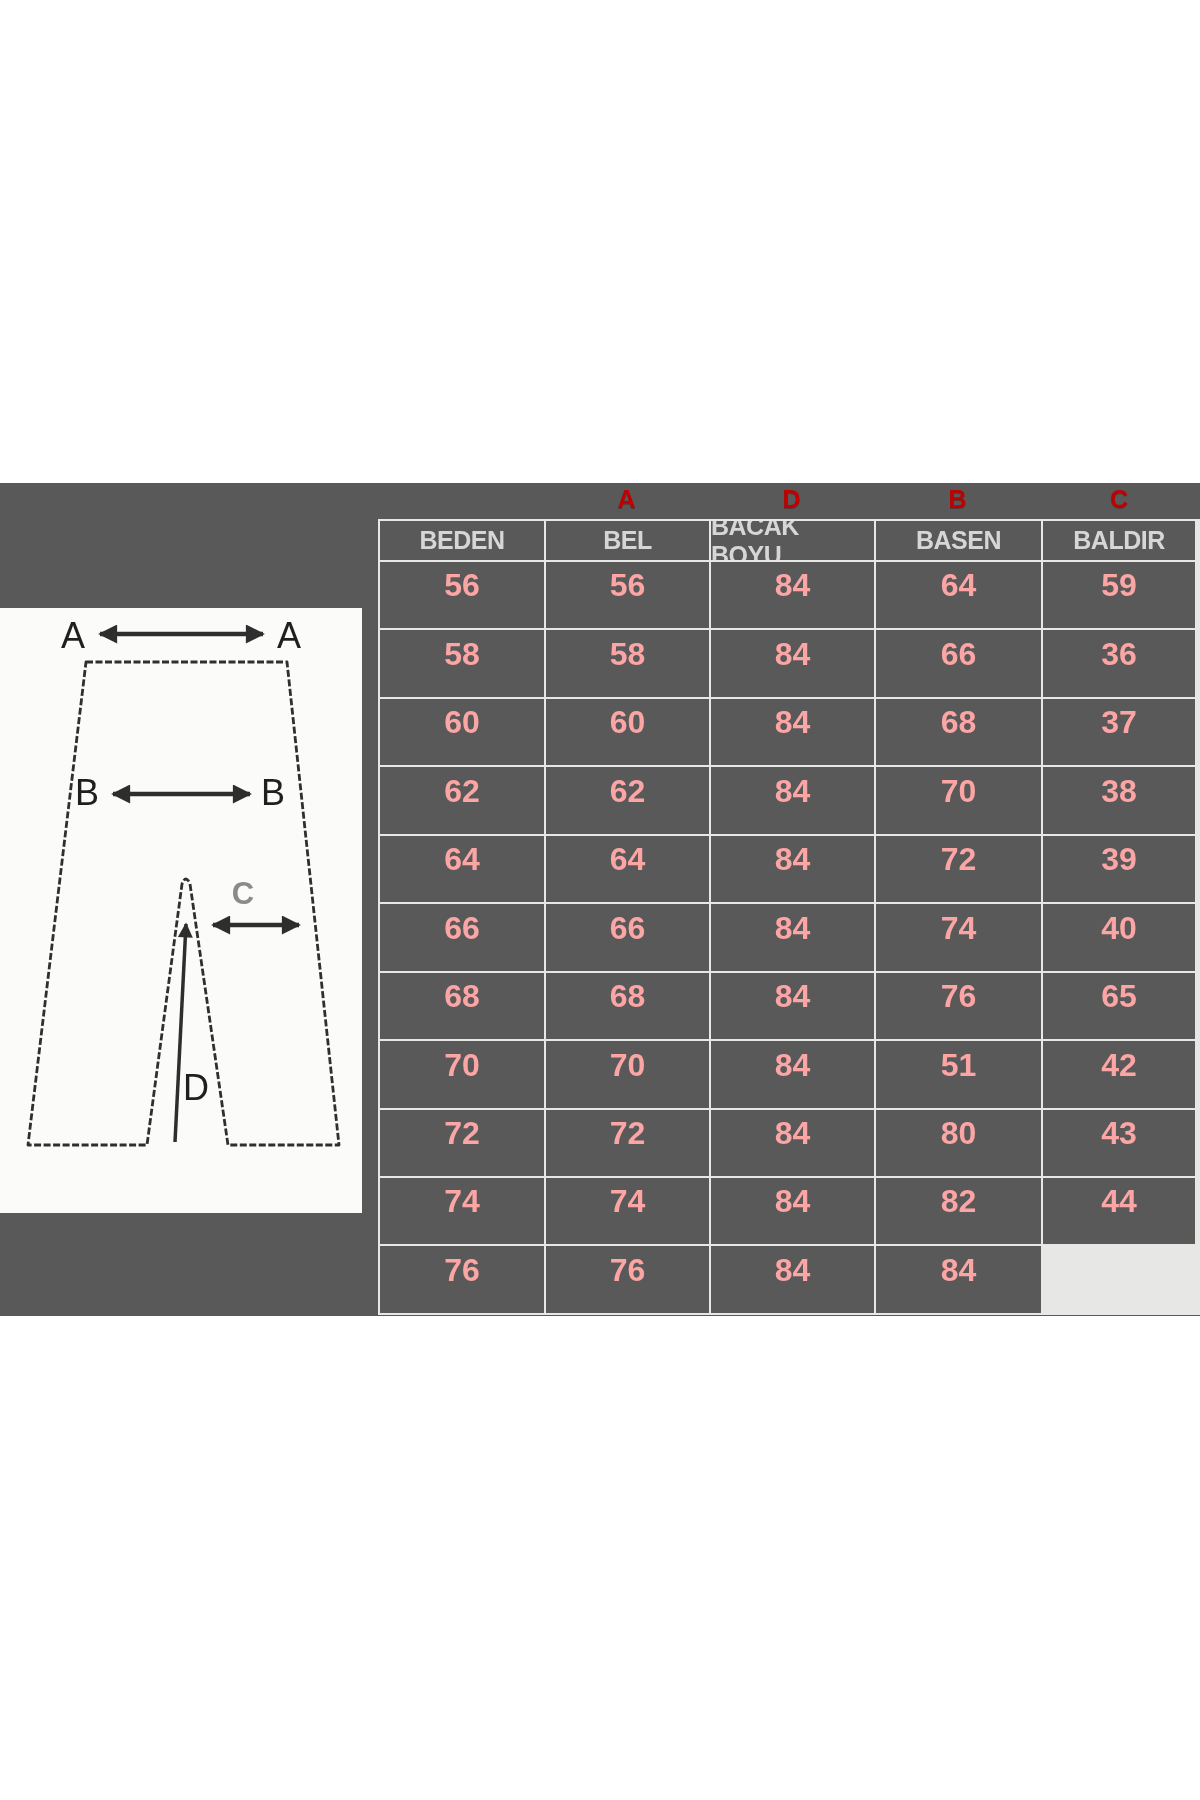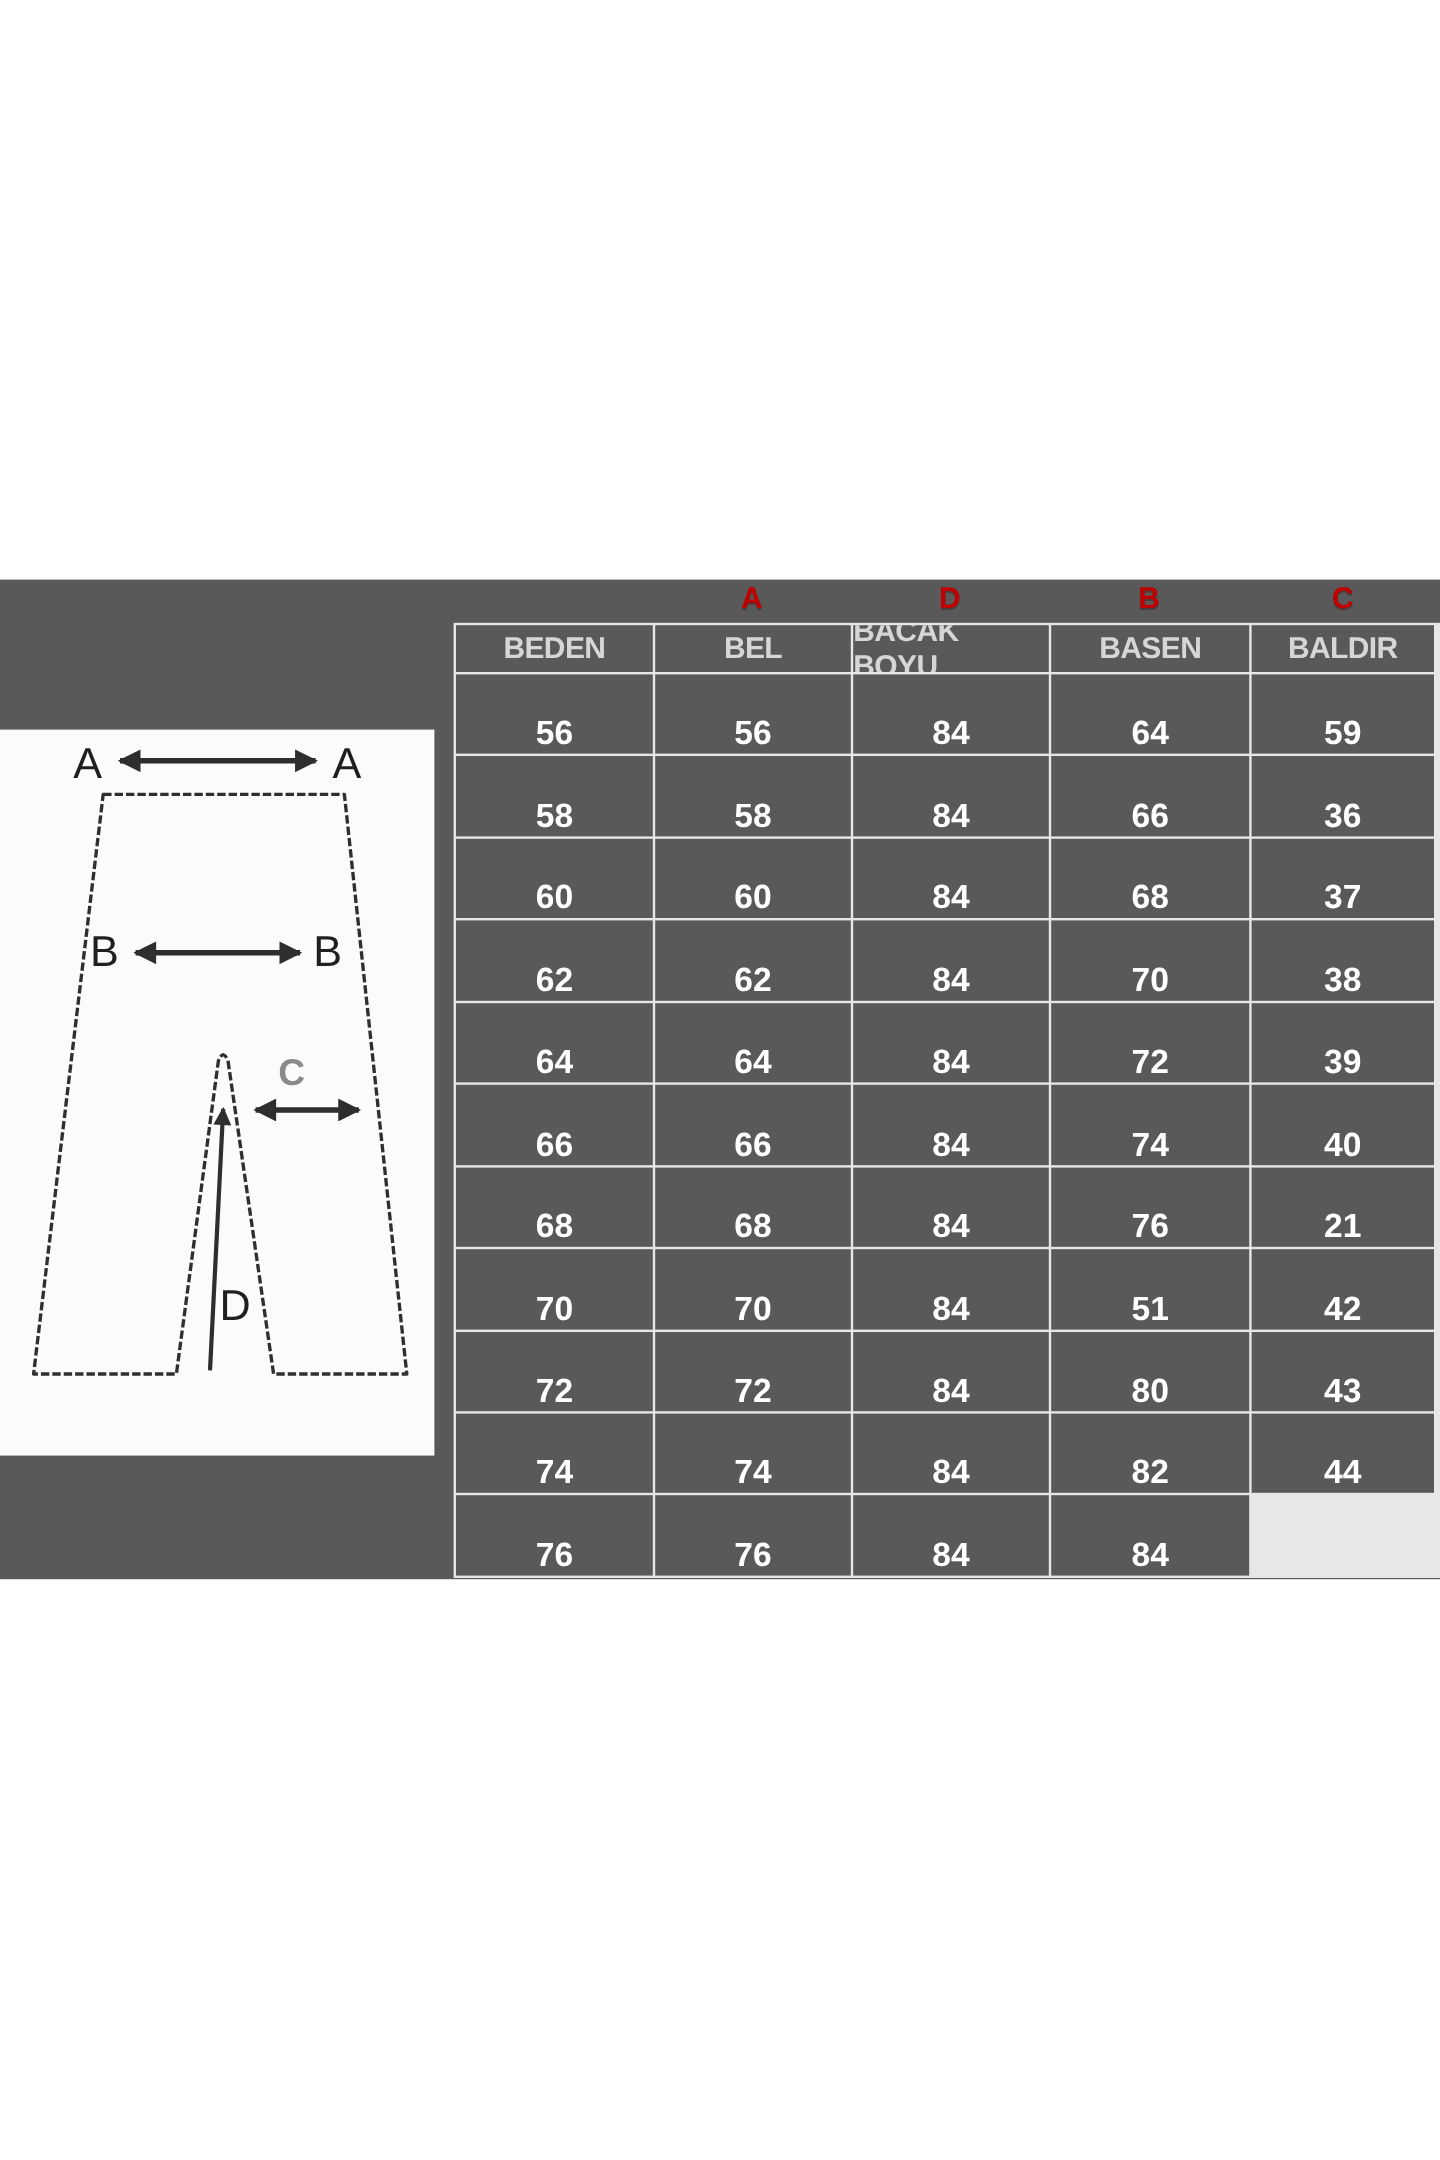--- a/index.html
+++ b/index.html
@@ -56,25 +56,25 @@
   }
   .cell.header {
     align-items: center;
     font-size: 25px;
     font-weight: bold;
     letter-spacing: -0.5px;
     color: #d6d6d6;
   }
   .cell.value {
     align-items: flex-end;
-    padding-bottom: 1px;
+    padding-bottom: 24px;
     box-sizing: border-box;
-    font-size: 28px;
-    font-weight: bold;
-    color: #ffffff;
+    font-size: 32px;
+    font-weight: bold;
+    color: #fca5a5;
   }
   
   .diagram-box {
     position: absolute;
     left: 0; top: 125px;
     width: 362px; height: 605px;
     background: #fbfbfa;
   }
   .diagram-box svg { display: block; }
   .sketch {
@@ -147,21 +147,21 @@
         <div class="cell value">39</div>
         <div class="cell value">66</div>
         <div class="cell value">66</div>
         <div class="cell value">84</div>
         <div class="cell value">74</div>
         <div class="cell value">40</div>
         <div class="cell value">68</div>
         <div class="cell value">68</div>
         <div class="cell value">84</div>
         <div class="cell value">76</div>
-        <div class="cell value">21</div>
+        <div class="cell value">65</div>
         <div class="cell value">70</div>
         <div class="cell value">70</div>
         <div class="cell value">84</div>
         <div class="cell value">51</div>
         <div class="cell value">42</div>
         <div class="cell value">72</div>
         <div class="cell value">72</div>
         <div class="cell value">84</div>
         <div class="cell value">80</div>
         <div class="cell value">43</div>

